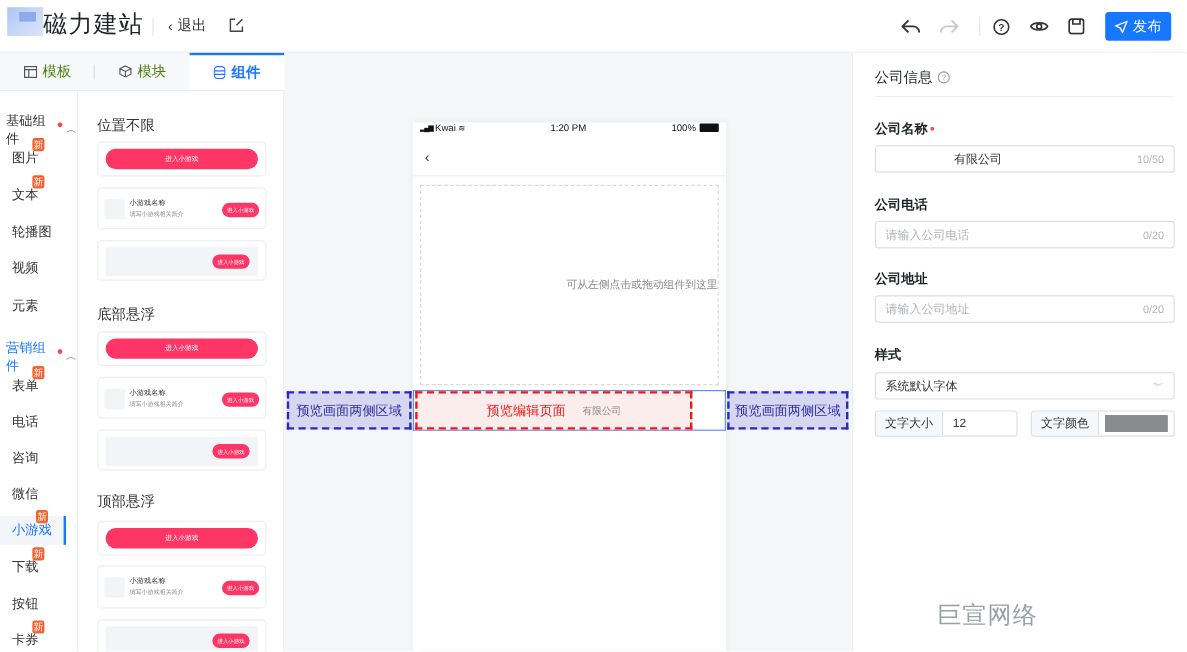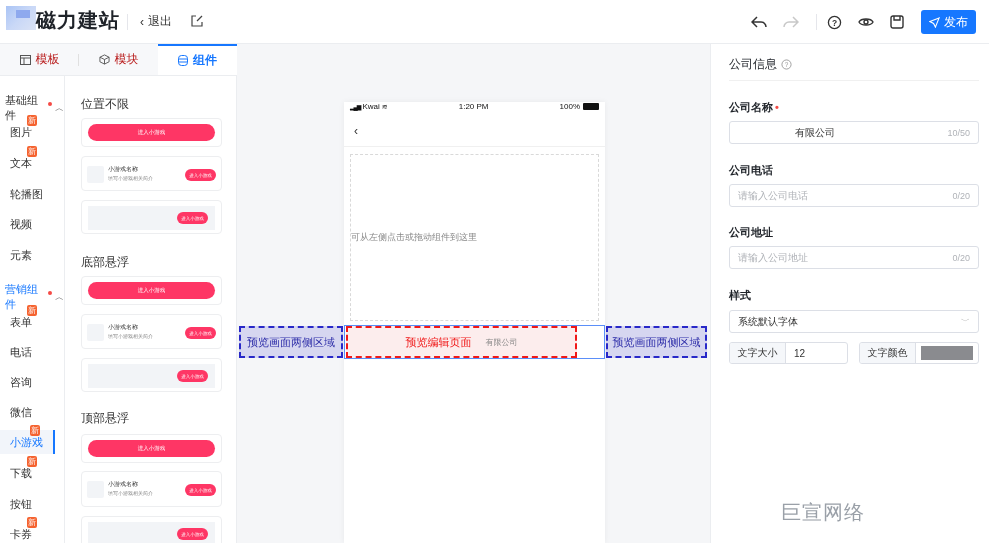--- a/index.html
+++ b/index.html
@@ -1,27 +1,27 @@
 <!DOCTYPE html>
 <html><head>
 <meta charset="utf-8">
 <style>
 *{box-sizing:border-box;margin:0;padding:0}
 body{width:989px;height:543px;overflow:hidden;font-family:"Liberation Sans","DejaVu Sans",sans-serif;background:#fff;color:#1f2329;position:relative}
 .topbar{position:absolute;left:0;top:0;width:989px;height:44px;background:#fff;border-bottom:1px solid #ebedf0;display:flex;align-items:center}
 .logo-img{position:absolute;left:6px;top:6px;width:30px;height:24px;background:linear-gradient(135deg,#aac4f5 0%,#c9d8f7 50%,#dbe3f5 100%)}
 .logo-img:before{content:"";position:absolute;left:10px;top:4px;width:14px;height:8px;background:#8ea9ee}
-.site-title{position:absolute;left:36px;top:7px;font-size:20px;font-weight:bold;color:#1f2329;letter-spacing:1px}
+.site-title{position:absolute;left:36px;top:7px;font-size:20px;font-weight:normal;color:#1f2329;letter-spacing:1px}
 .vsep{position:absolute;width:1px;height:16px;background:#e5e6eb}
 .exit-btn{position:absolute;left:140px;top:13px;font-size:12px;color:#333;display:flex;align-items:center;gap:4px;cursor:pointer}
 .edit-icon{position:absolute;left:190px;top:14px;width:14px;height:14px}
 .tb-icon{position:absolute;top:13px;width:18px;height:18px;display:flex;align-items:center;justify-content:center}
 .publish-btn{position:absolute;left:921px;top:10px;width:55px;height:24px;background:#1677ff;border-radius:3px;color:#fff;font-size:12px;display:flex;align-items:center;justify-content:center;gap:4px}
 .tabs{position:absolute;left:0;top:44px;width:237px;height:32px;display:flex;border-bottom:1px solid #ebedf0;background:#f7f8fa}
-.tab{flex:1;display:flex;align-items:center;justify-content:center;font-size:12px;color:#b91c1c;gap:5px;position:relative}
+.tab{flex:1;display:flex;align-items:center;justify-content:center;font-size:12px;color:#4d7c0f;gap:5px;position:relative}
 .tab.active{background:#fff;color:#1677ff;border-top:2px solid #1677ff}
 .tab-sep{position:absolute;right:0;top:10px;width:1px;height:12px;background:#e0e0e0}
 .cat-sidebar{position:absolute;left:0;top:76px;width:65px;height:467px;background:#fff;border-right:1px solid #ebedf0}
 .cat-group{position:absolute;left:5px;font-size:11px;color:#333;display:flex;align-items:center}
 .cat-group.blue{color:#1677ff}
 .red-dot{width:4px;height:4px;border-radius:50%;background:#f54a45;margin-left:1px;margin-top:-8px}
 .caret-up{font-size:9px;color:#666;margin-left:3px}
 .cat-item{position:absolute;left:10px;font-size:11px;color:#333;width:55px;height:24px;line-height:24px}
 .cat-item.active{color:#1677ff;background:#f2f5fa;left:0;padding-left:10px;border-right:2px solid #1677ff}
 .new-badge{position:absolute;top:-5px;background:#f5622f;color:#fff;font-size:8px;line-height:11px;padding:0 1px;border-radius:2px}
@@ -31,21 +31,21 @@
 .pill-full{position:absolute;left:6px;top:5px;width:127px;height:17px;background:#fe3665;border-radius:9px;color:#fff;font-size:5.5px;display:flex;align-items:center;justify-content:center}
 .mini-thumb{position:absolute;left:5px;top:9px;width:17px;height:17px;background:#f2f4f7;border-radius:2px}
 .mini-title{position:absolute;left:26px;top:8px;font-size:6px;color:#333}
 .mini-desc{position:absolute;left:26px;top:18px;font-size:5px;color:#888}
 .pill-small{position:absolute;width:31px;height:12px;background:#fe3665;border-radius:6px;color:#fff;font-size:4.5px;display:flex;align-items:center;justify-content:center}
 .banner-bg{position:absolute;left:6px;top:5px;width:127px;height:24px;background:#f2f4f7}
 .canvas{position:absolute;left:237px;top:44px;width:473px;height:499px;background:#f5f6f8}
 .phone{position:absolute;left:107px;top:58px;width:261px;height:441px;background:#fff;box-shadow:0 0 6px rgba(0,0,0,0.06)}
 .status-bar{position:absolute;left:0;top:0;width:261px;height:18px;font-size:8px;color:#111;display:flex;align-items:flex-start;justify-content:space-between;padding:0 6px}
 .nav-back{position:absolute;left:10px;top:22px;font-size:12px;color:#333}
-.drop-zone{position:absolute;left:6px;top:52px;width:249px;height:167px;border:1px dashed #d9d9d9;display:flex;align-items:center;justify-content:flex-start;font-size:9px;color:#888}
+.drop-zone{position:absolute;left:6px;top:52px;width:249px;height:167px;border:1px dashed #d9d9d9;display:flex;align-items:center;justify-content:flex-end;font-size:9px;color:#888}
 .phone-bottom-sep{position:absolute;left:0;top:44px;width:261px;height:1px;background:#f0f0f0}
 .side-anno{position:absolute;top:282px;height:32px;border:2px dashed #2828c8;background:rgba(90,90,210,0.2);color:#2c2ca8;font-size:11px;display:flex;align-items:center;justify-content:center}
 .center-anno{position:absolute;left:109px;top:282px;width:231px;height:32px;border:2px dashed #f01818;background:rgba(250,220,220,0.5);display:flex;align-items:center;justify-content:center;gap:14px}
 .center-anno .main{color:#f01818;font-size:11px}
 .center-anno .sub{color:#888;font-size:8px}
 .inner-blue{position:absolute;left:107px;top:281px;width:261px;height:34px;border:1px solid #5b8ff9}
 .right-panel{position:absolute;left:710px;top:44px;width:279px;height:499px;background:#fff;border-left:1px solid #ebedf0}
 .panel-title{position:absolute;left:18px;top:12px;font-size:12px;color:#1f2329;display:flex;align-items:center;gap:4px}
 .panel-sep{position:absolute;left:18px;top:36px;width:250px;height:1px;background:#f0f0f0}
 .field-label{position:absolute;left:18px;font-size:11px;font-weight:bold;color:#1f2329}

